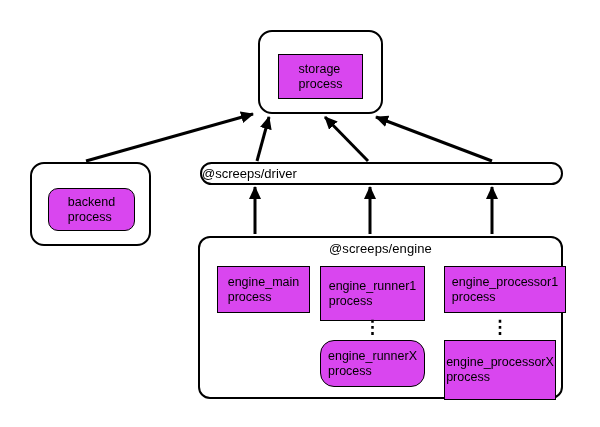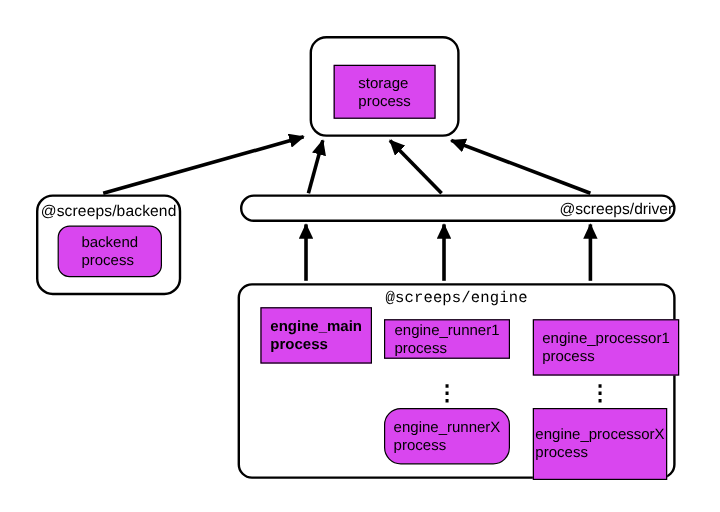--- a/index.html
+++ b/index.html
@@ -62,30 +62,30 @@
   #backend { left: 30px; top: 162px; width: 121px; height: 84px; }
   #backend .process { left: 16px; top: 24px; width: 87px; height: 43px; border-radius: 10px; }
 
   
   #driver {
     position: absolute;
     left: 200px; top: 162px; width: 363px; height: 23px;
     background: #ffffff;
     border: 2px solid #000000;
     border-radius: 12px;
-    text-align: right;
+    text-align: left;
     font-size: 13px;
     line-height: 19px;
   }
 
   
   #engine { left: 198px; top: 236px; width: 365px; height: 163px; border-radius: 12px; }
-  #engine .group-title { padding-top: 3px; font-family: Liberation Mono, monospace; }
-  #proc-main       { left: 17px;  top: 18px;  width: 93px;  height: 47px; font-weight: bold; }
-  #proc-runner1    { left: 120px; top: 28px;  width: 105px; height: 33px; }
+  #engine .group-title { padding-top: 3px; }
+  #proc-main       { left: 17px;  top: 28px;  width: 93px;  height: 47px; }
+  #proc-runner1    { left: 120px; top: 28px;  width: 105px; height: 55px; }
   #proc-processor1 { left: 244px; top: 28px;  width: 122px; height: 47px; }
   #proc-runnerX    { left: 120px; top: 102px; width: 105px; height: 47px; border-radius: 14px; }
   #proc-processorX { left: 244px; top: 102px; width: 112px; height: 60px; }
 
   .dots {
     position: absolute;
     text-align: center;
     font-size: 18px;
     font-weight: bold;
     line-height: 26px;
@@ -113,21 +113,20 @@
     <line x1="370" y1="234" x2="370" y2="187" marker-end="url(#ah)"></line>
     <line x1="492" y1="234" x2="492" y2="187" marker-end="url(#ah)"></line>
   </svg>
 
   <div class="group" id="storage">
     <div class="process">storage
 process</div>
   </div>
 
   <div class="group" id="backend">
-    <div class="group-title">@screeps/backend</div>
     <div class="process">backend
 process</div>
   </div>
 
   <div id="driver">@screeps/driver</div>
 
   <div class="group" id="engine">
     <div class="group-title">@screeps/engine</div>
 
     <div class="process" id="proc-main">engine_main

